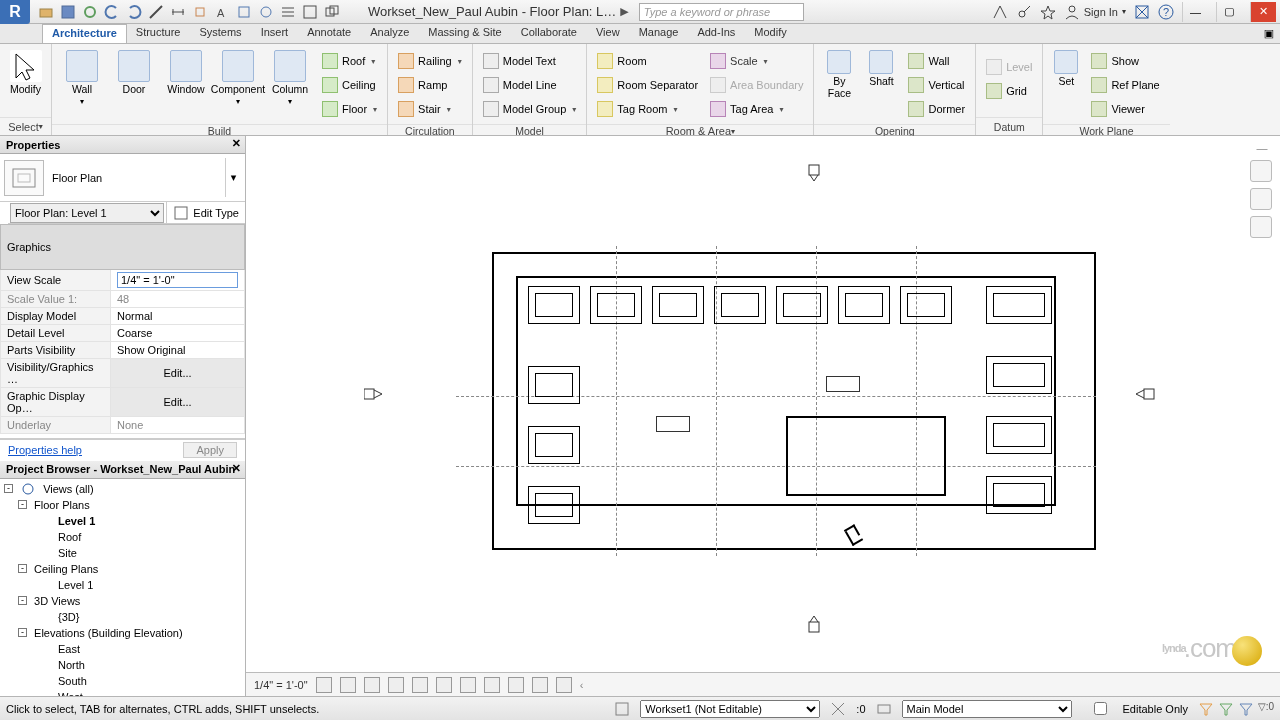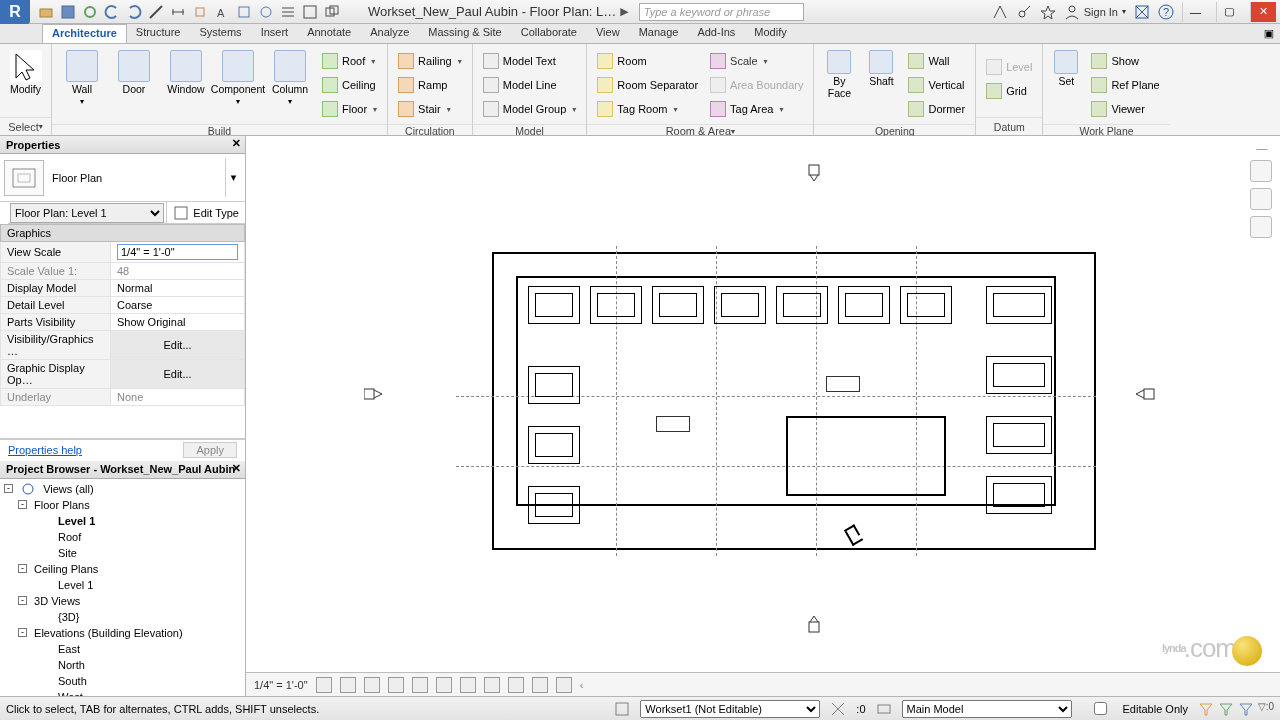--- a/index.html
+++ b/index.html
@@ -53,21 +53,21 @@
 .typecombo .thumb { width:40px; height:36px; border:1px solid #bbb; background:#fafafa; display:flex; align-items:center; justify-content:center; }
 .typecombo .name { flex:1; }
 .typecombo .cv { width: 16px; text-align:center; border-left:1px solid #ccc; align-self:stretch; display:flex; align-items:center; justify-content:center; }
 
 .row2 { height:22px; display:flex; align-items:center; border-bottom:1px solid #ccc;margin-left:8px; }
 .row2 select { flex:1; height:20px; border:1px solid #aaa; margin:0 2px; font-size:11px; }
 .row2 .edit { display:flex; align-items:center; gap:4px; padding:0 6px; border-left:1px solid #ccc; height:100%; }
 
 .propgrid { flex:1; overflow:auto; border-bottom:1px solid #ccc; position:relative; }
 .propgrid table { width:100%; border-collapse:collapse; }
-.propgrid th { text-align:left; background:#ddd; padding:2px 6px; font-weight:normal; border:1px solid #bbb; }
+.propgrid th { text-align:left; background:#ddd; padding:16px 6px; font-weight:normal; border:1px solid #bbb; }
 .propgrid td { padding:2px 6px; border:1px solid #e3e3e3; background:#fff; }
 .propgrid td:first-child { background:#f3f3f3; width:110px; }
 .propgrid td.btn { text-align:center; background:#e8e8e8; }
 .propgrid tr.gray td { color:#888; }
 .propgrid input.num { width:100%; border:1px solid #6a9cde; padding:1px 3px; font-size:11px; }
 
 .helprow { height:22px; display:flex; align-items:center; justify-content:space-between; padding:0 8px; border-top:1px solid #ccc; }
 .helprow a { color:#1155cc; text-decoration:underline; }
 .helprow button { font-size:11px; padding:1px 12px; color:#888; background:#f0f0f0; border:1px solid #ccc; }
 

